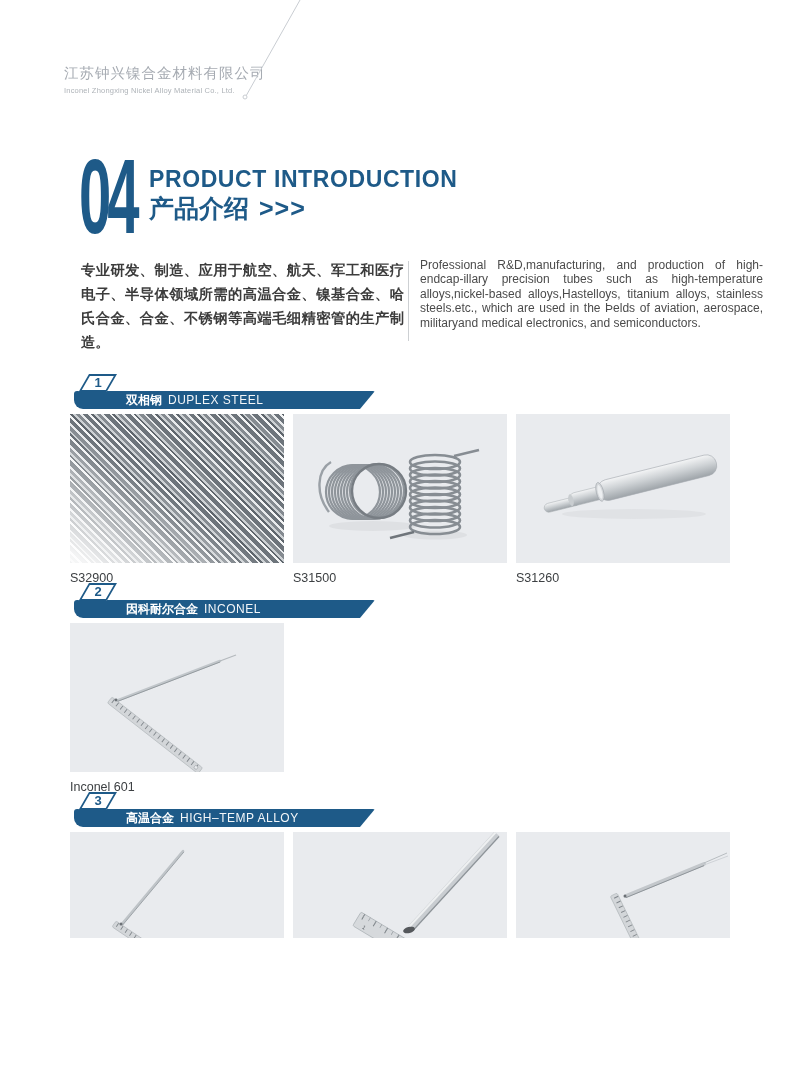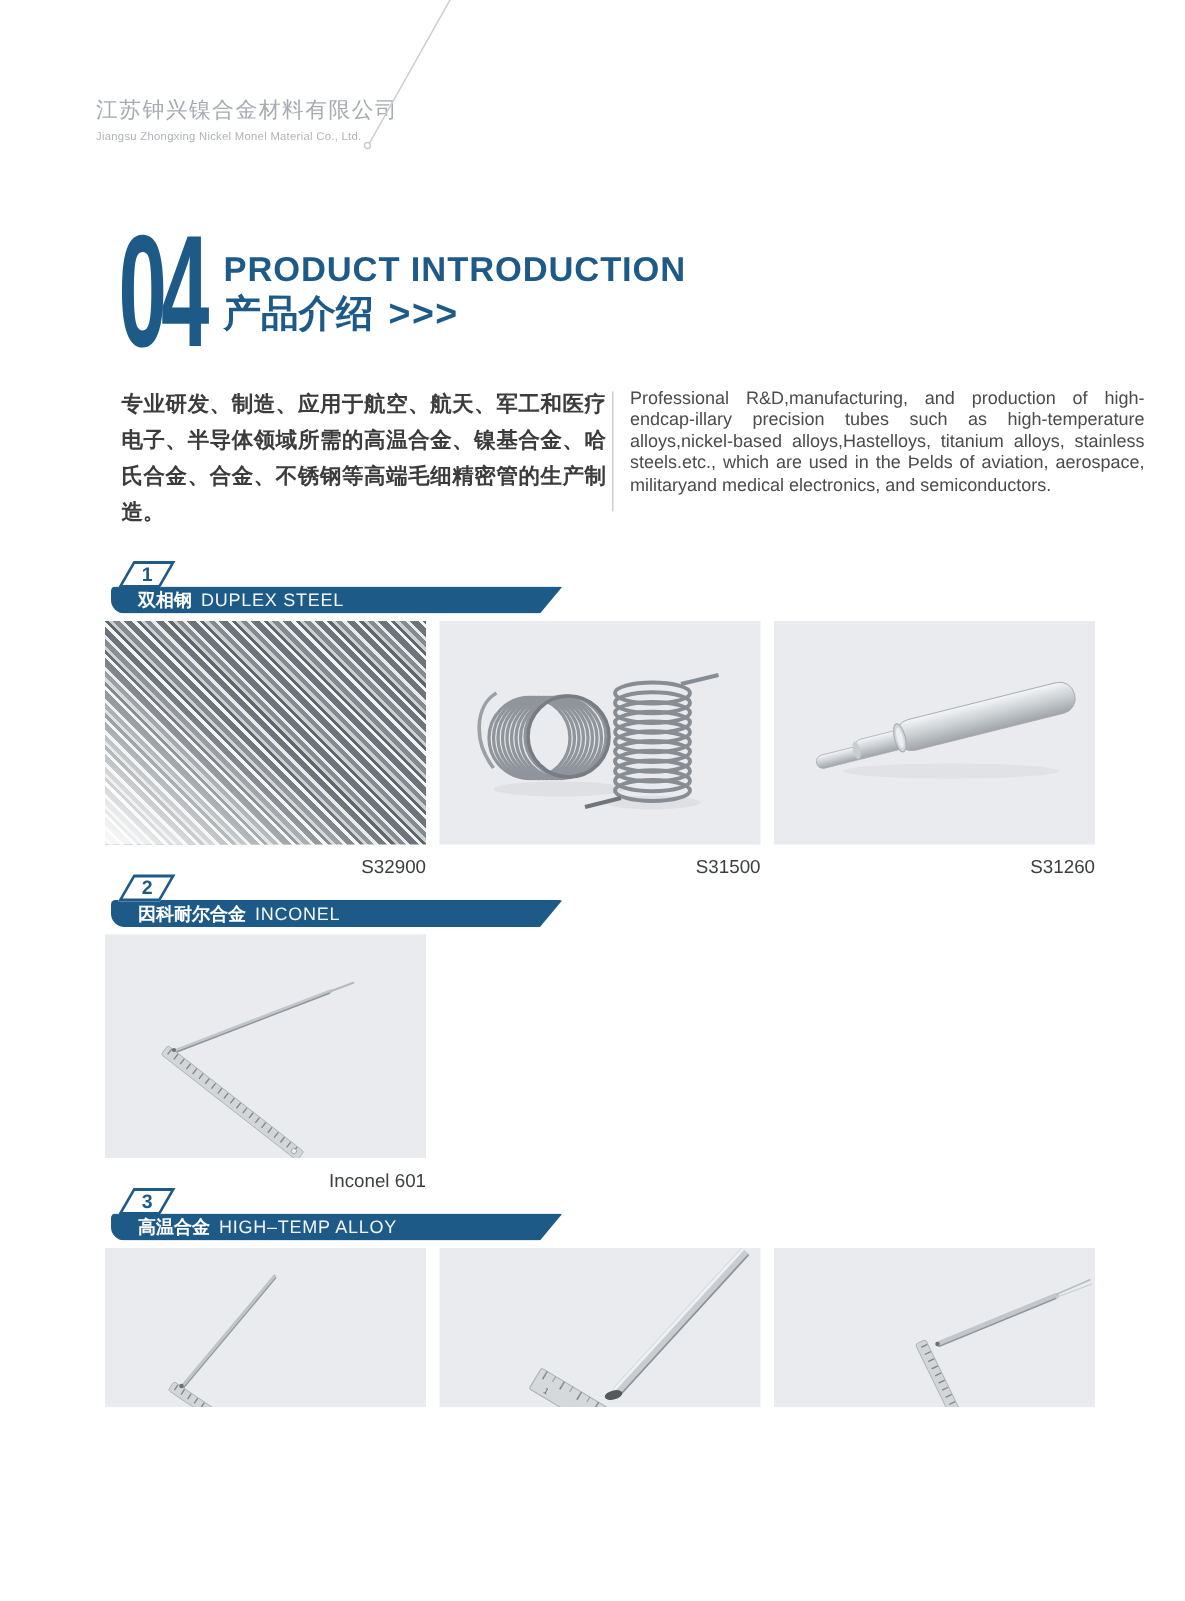--- a/index.html
+++ b/index.html
@@ -26,43 +26,43 @@
   .s1{top:374px;}.s2{top:583px;}.s3{top:792px;}
   .sec-head{position:relative;height:40px;}
   .badge{position:absolute;left:89px;top:0;width:28px;height:18px;background:#fff;
          border:2.4px solid #1e5a88;box-sizing:border-box;transform:skewX(-30deg);
          transform-origin:0 0;z-index:2;}
   .badge span{display:block;transform:skewX(30deg);text-align:center;
               font-size:13px;line-height:13px;font-weight:700;color:#1e5a88;}
   .banner{position:absolute;left:74px;top:17px;width:301px;height:18px;background:#1e5a88;
           border-radius:3px 2px 2px 9px;
           clip-path:polygon(0 0,100% 0,calc(100% - 15px) 100%,0 100%);
-          color:#fff;font-size:12px;line-height:18px;padding-left:18px;box-sizing:border-box;
+          color:#fff;font-size:12px;line-height:18px;padding-left:52px;box-sizing:border-box;
           white-space:nowrap;}
   .banner .zh{font-weight:700;margin-right:6px;}
   .banner .en{font-weight:400;opacity:.95;letter-spacing:.5px;}
   .grid{position:absolute;left:70px;top:40px;width:660px;display:grid;
         grid-template-columns:repeat(3,214px);gap:9px;}
   .photo{height:149px;background:#e9ebee;position:relative;overflow:hidden;}
-  .plabel{margin-top:8px;text-align:right;font-size:12.5px;color:#3d4043;}
+  .plabel{margin-top:8px;text-align:left;font-size:12.5px;color:#3d4043;}
   
   .strips{background:
      linear-gradient(to top right, rgba(255,255,255,.92) 4%, rgba(255,255,255,0) 46%),
      repeating-linear-gradient(45deg,#5f666d 0 2px,#cdd1d4 2px 4px,#848a90 4px 7px,#e8eaec 7px 9px,#6d747b 9px 13px,#f2f3f4 13px 15px);}
   .arc{position:absolute;left:57px;top:997px;width:28px;height:28px;border:1px solid #edeff1;border-radius:50%;}
   svg{display:block;}
 </style>
 </head>
 <body>
 
 <div class="page">
 
   <div class="co">
     <div class="co-zh">江苏钟兴镍合金材料有限公司</div>
-    <div class="co-en">Jiangsu Zhongxing Nickel Monel Material Co., Ltd.</div>
+    <div class="co-en">Inconel Zhongxing Nickel Alloy Material Co., Ltd.</div>
   </div>
   <svg class="diag" width="320" height="110" viewBox="0 0 320 110">
     <line x1="246" y1="96" x2="300" y2="0" stroke="#c9cdd2" stroke-width="1"></line>
     <circle cx="245" cy="97" r="2" fill="#ffffff" stroke="#c9cdd2" stroke-width="1"></circle>
   </svg>
 
   <div class="num">04</div>
   <div class="t-en">PRODUCT INTRODUCTION</div>
   <div class="t-zh">
     <span>产品介绍</span><span class="arrows">&gt;&gt;&gt;</span>

